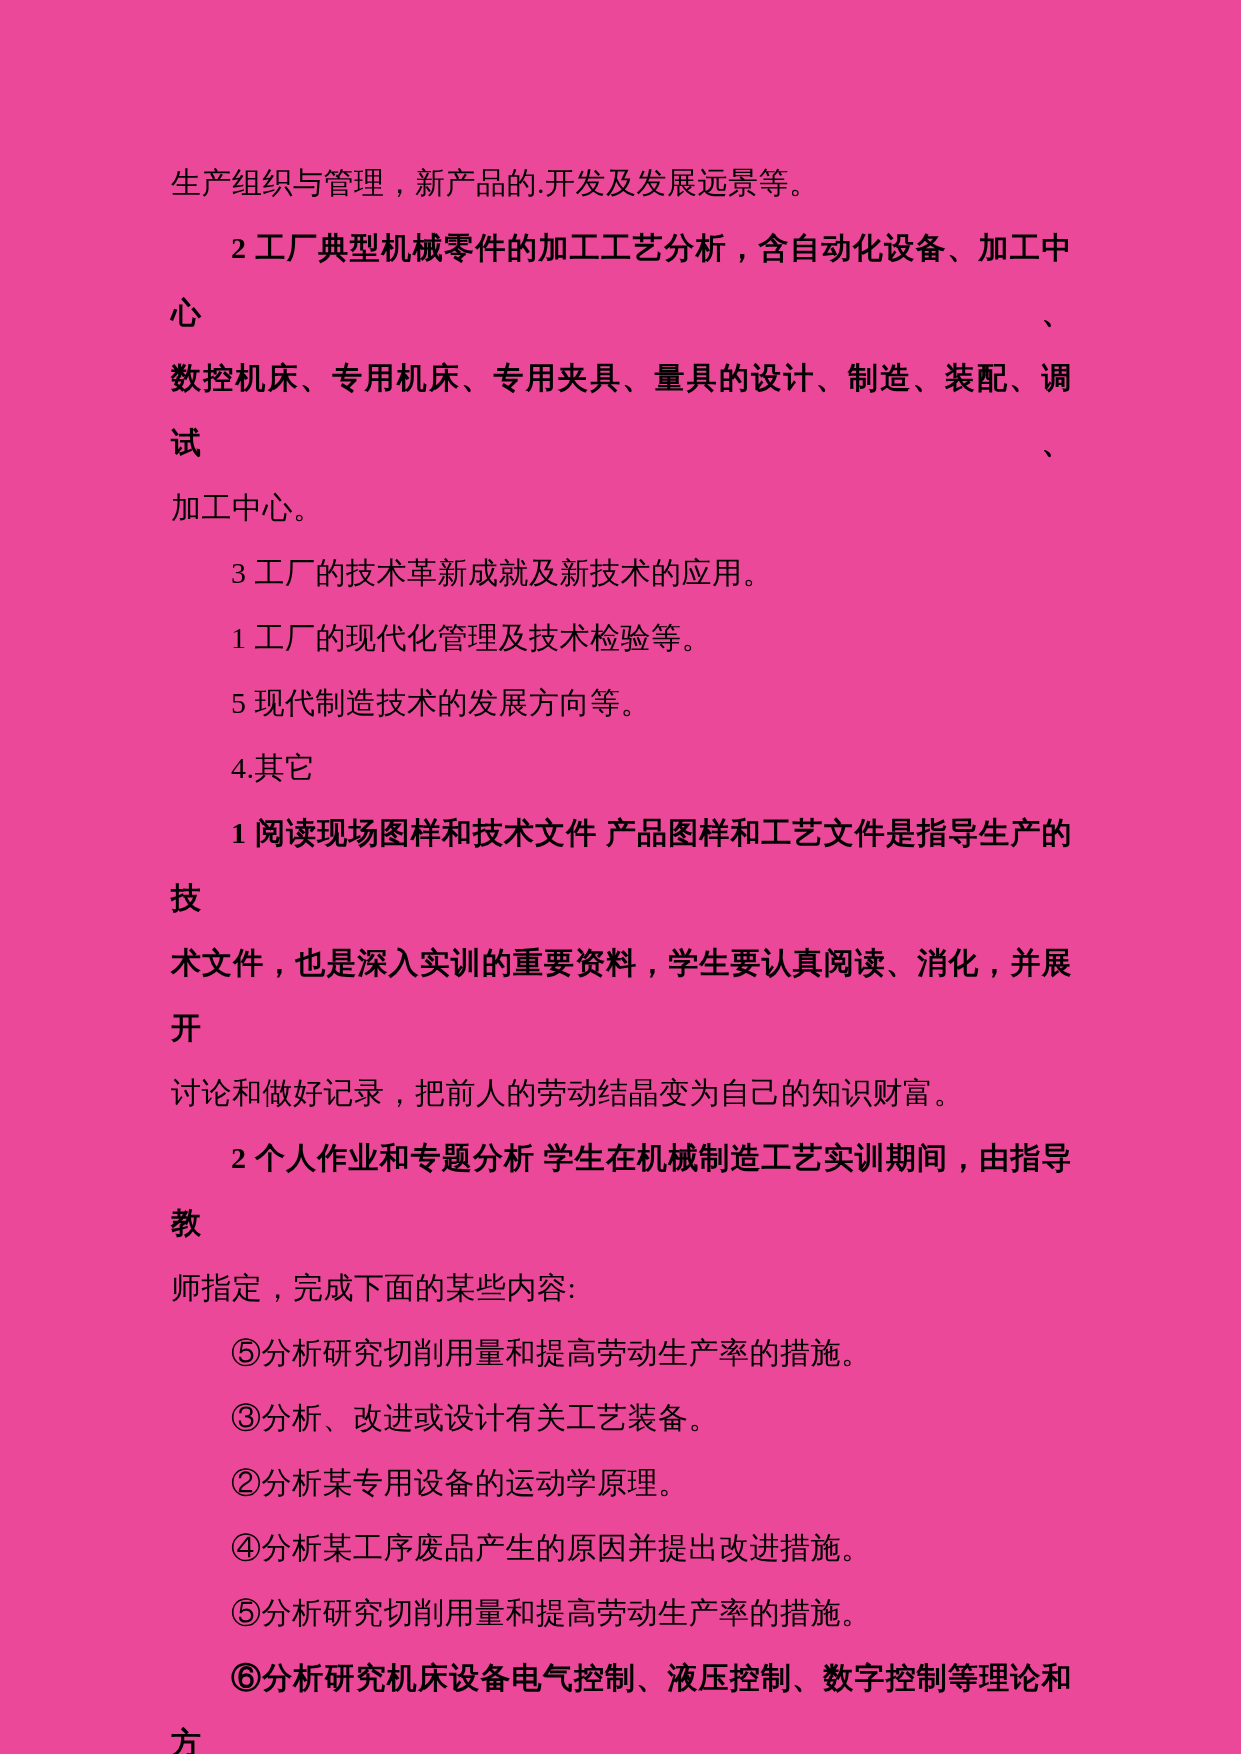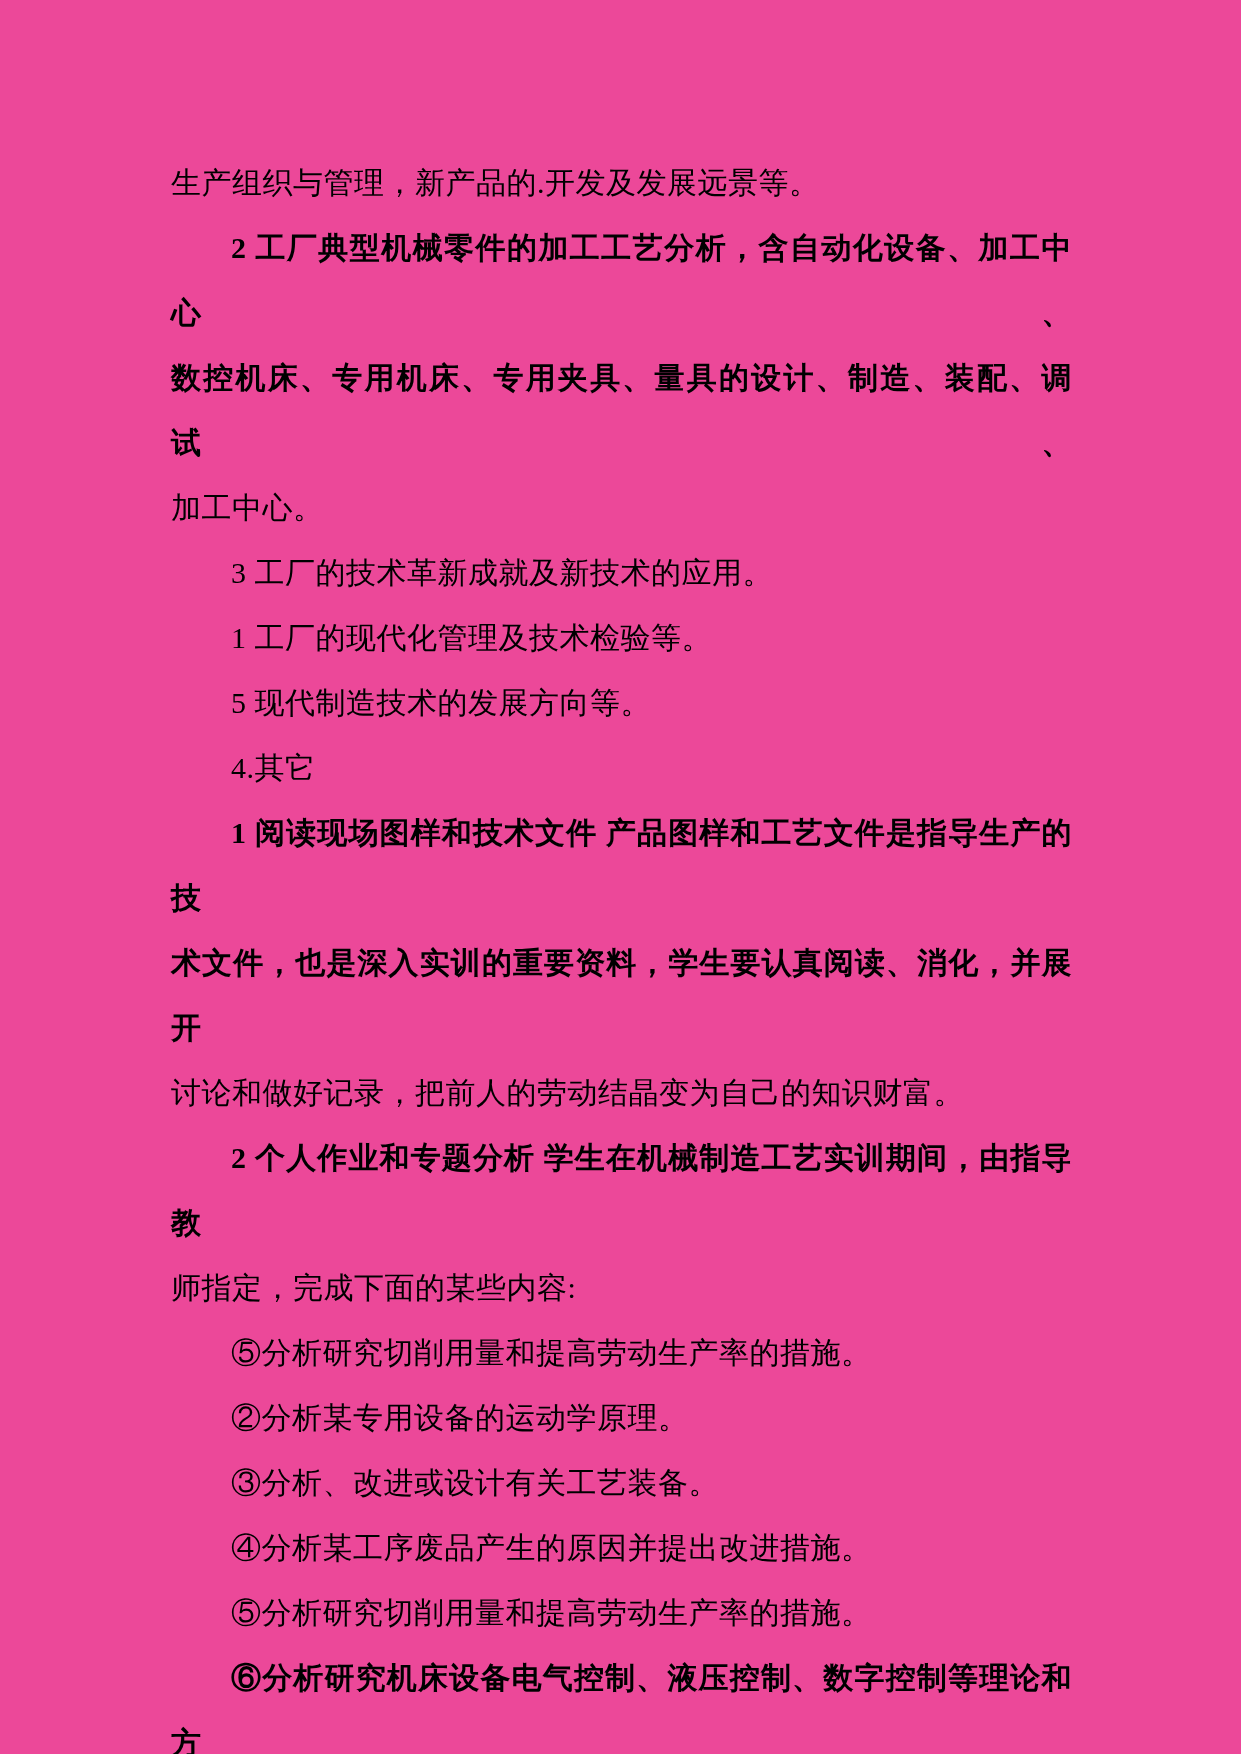--- a/index.html
+++ b/index.html
@@ -59,19 +59,19 @@
       <p class="line indent">3 工厂的技术革新成就及新技术的应用。</p>
       <p class="line indent">1 工厂的现代化管理及技术检验等。</p>
       <p class="line indent">5 现代制造技术的发展方向等。</p>
       <p class="line indent">4.其它</p>
       <p class="line indent fill">1 阅读现场图样和技术文件 产品图样和工艺文件是指导生产的技</p>
       <p class="line fill">术文件，也是深入实训的重要资料，学生要认真阅读、消化，并展开</p>
       <p class="line">讨论和做好记录，把前人的劳动结晶变为自己的知识财富。</p>
       <p class="line indent fill">2 个人作业和专题分析 学生在机械制造工艺实训期间，由指导教</p>
       <p class="line">师指定，完成下面的某些内容:</p>
       <p class="line indent">⑤分析研究切削用量和提高劳动生产率的措施。</p>
+      <p class="line indent">③分析、改进或设计有关工艺装备。</p>
       <p class="line indent">②分析某专用设备的运动学原理。</p>
-      <p class="line indent">③分析、改进或设计有关工艺装备。</p>
       <p class="line indent">④分析某工序废品产生的原因并提出改进措施。</p>
       <p class="line indent">⑤分析研究切削用量和提高劳动生产率的措施。</p>
       <p class="line indent fill">⑥分析研究机床设备电气控制、液压控制、数字控制等理论和方</p>
     </div>
 </div>
 
 </body></html>

